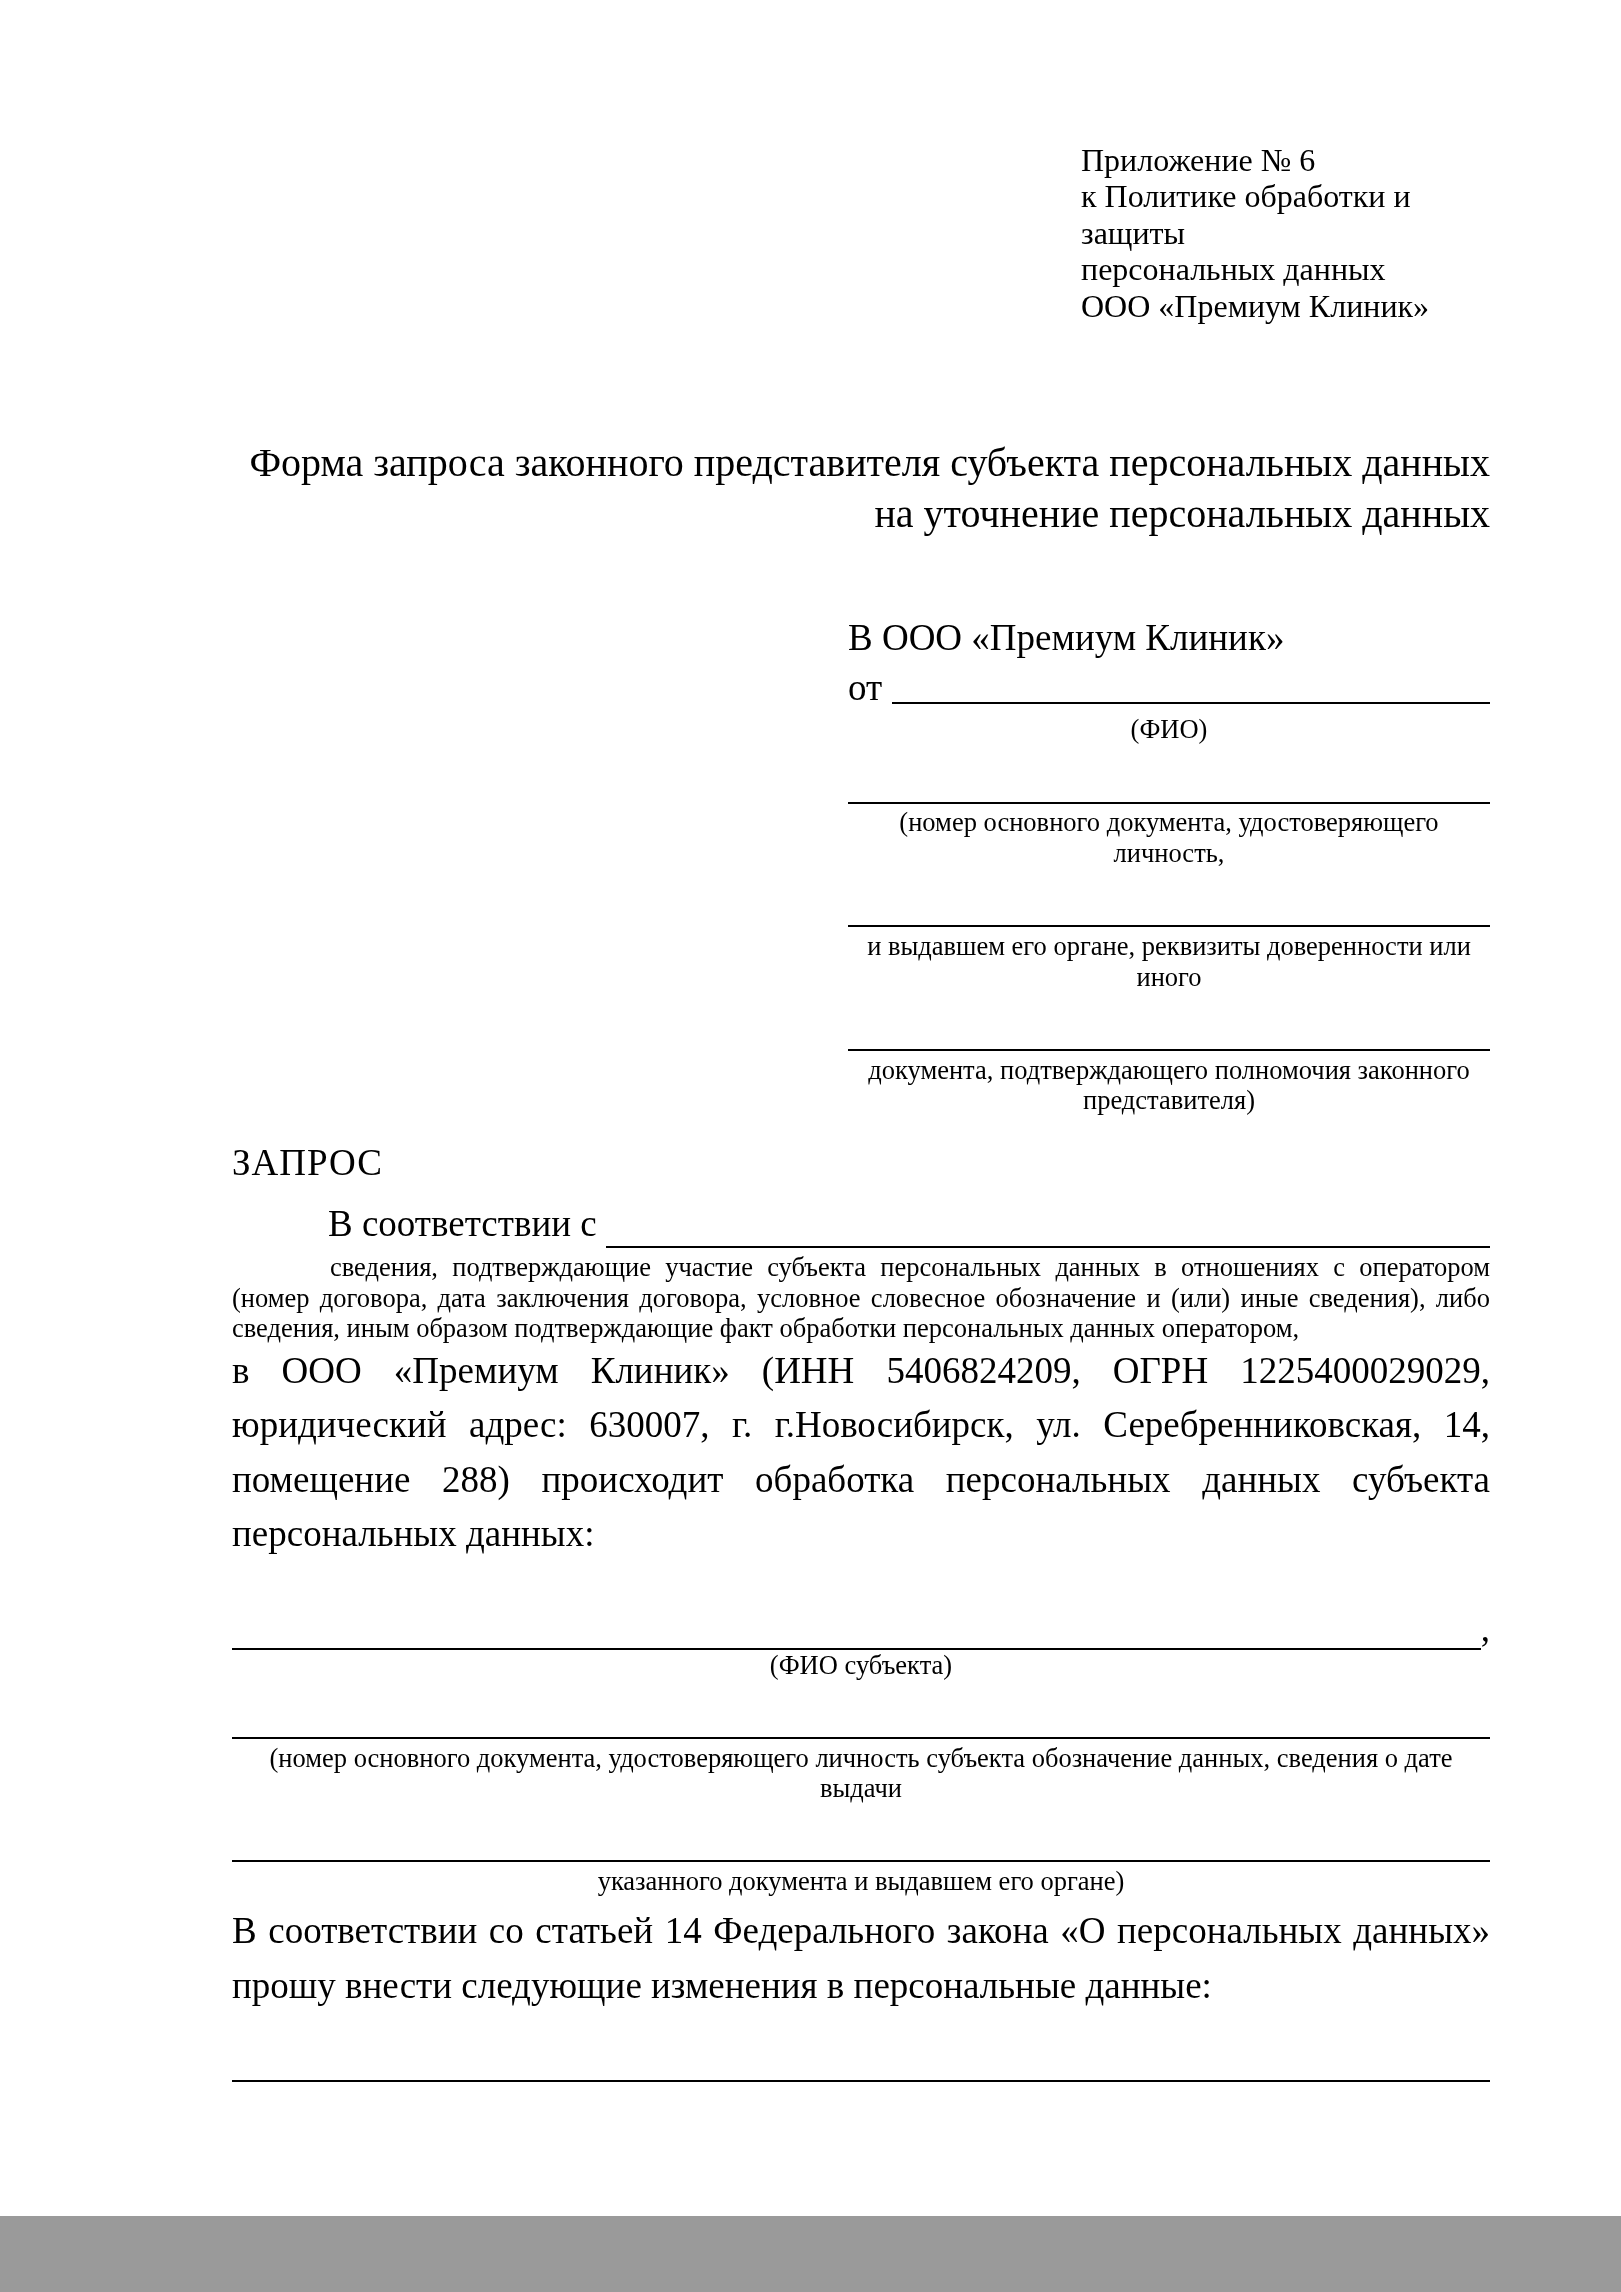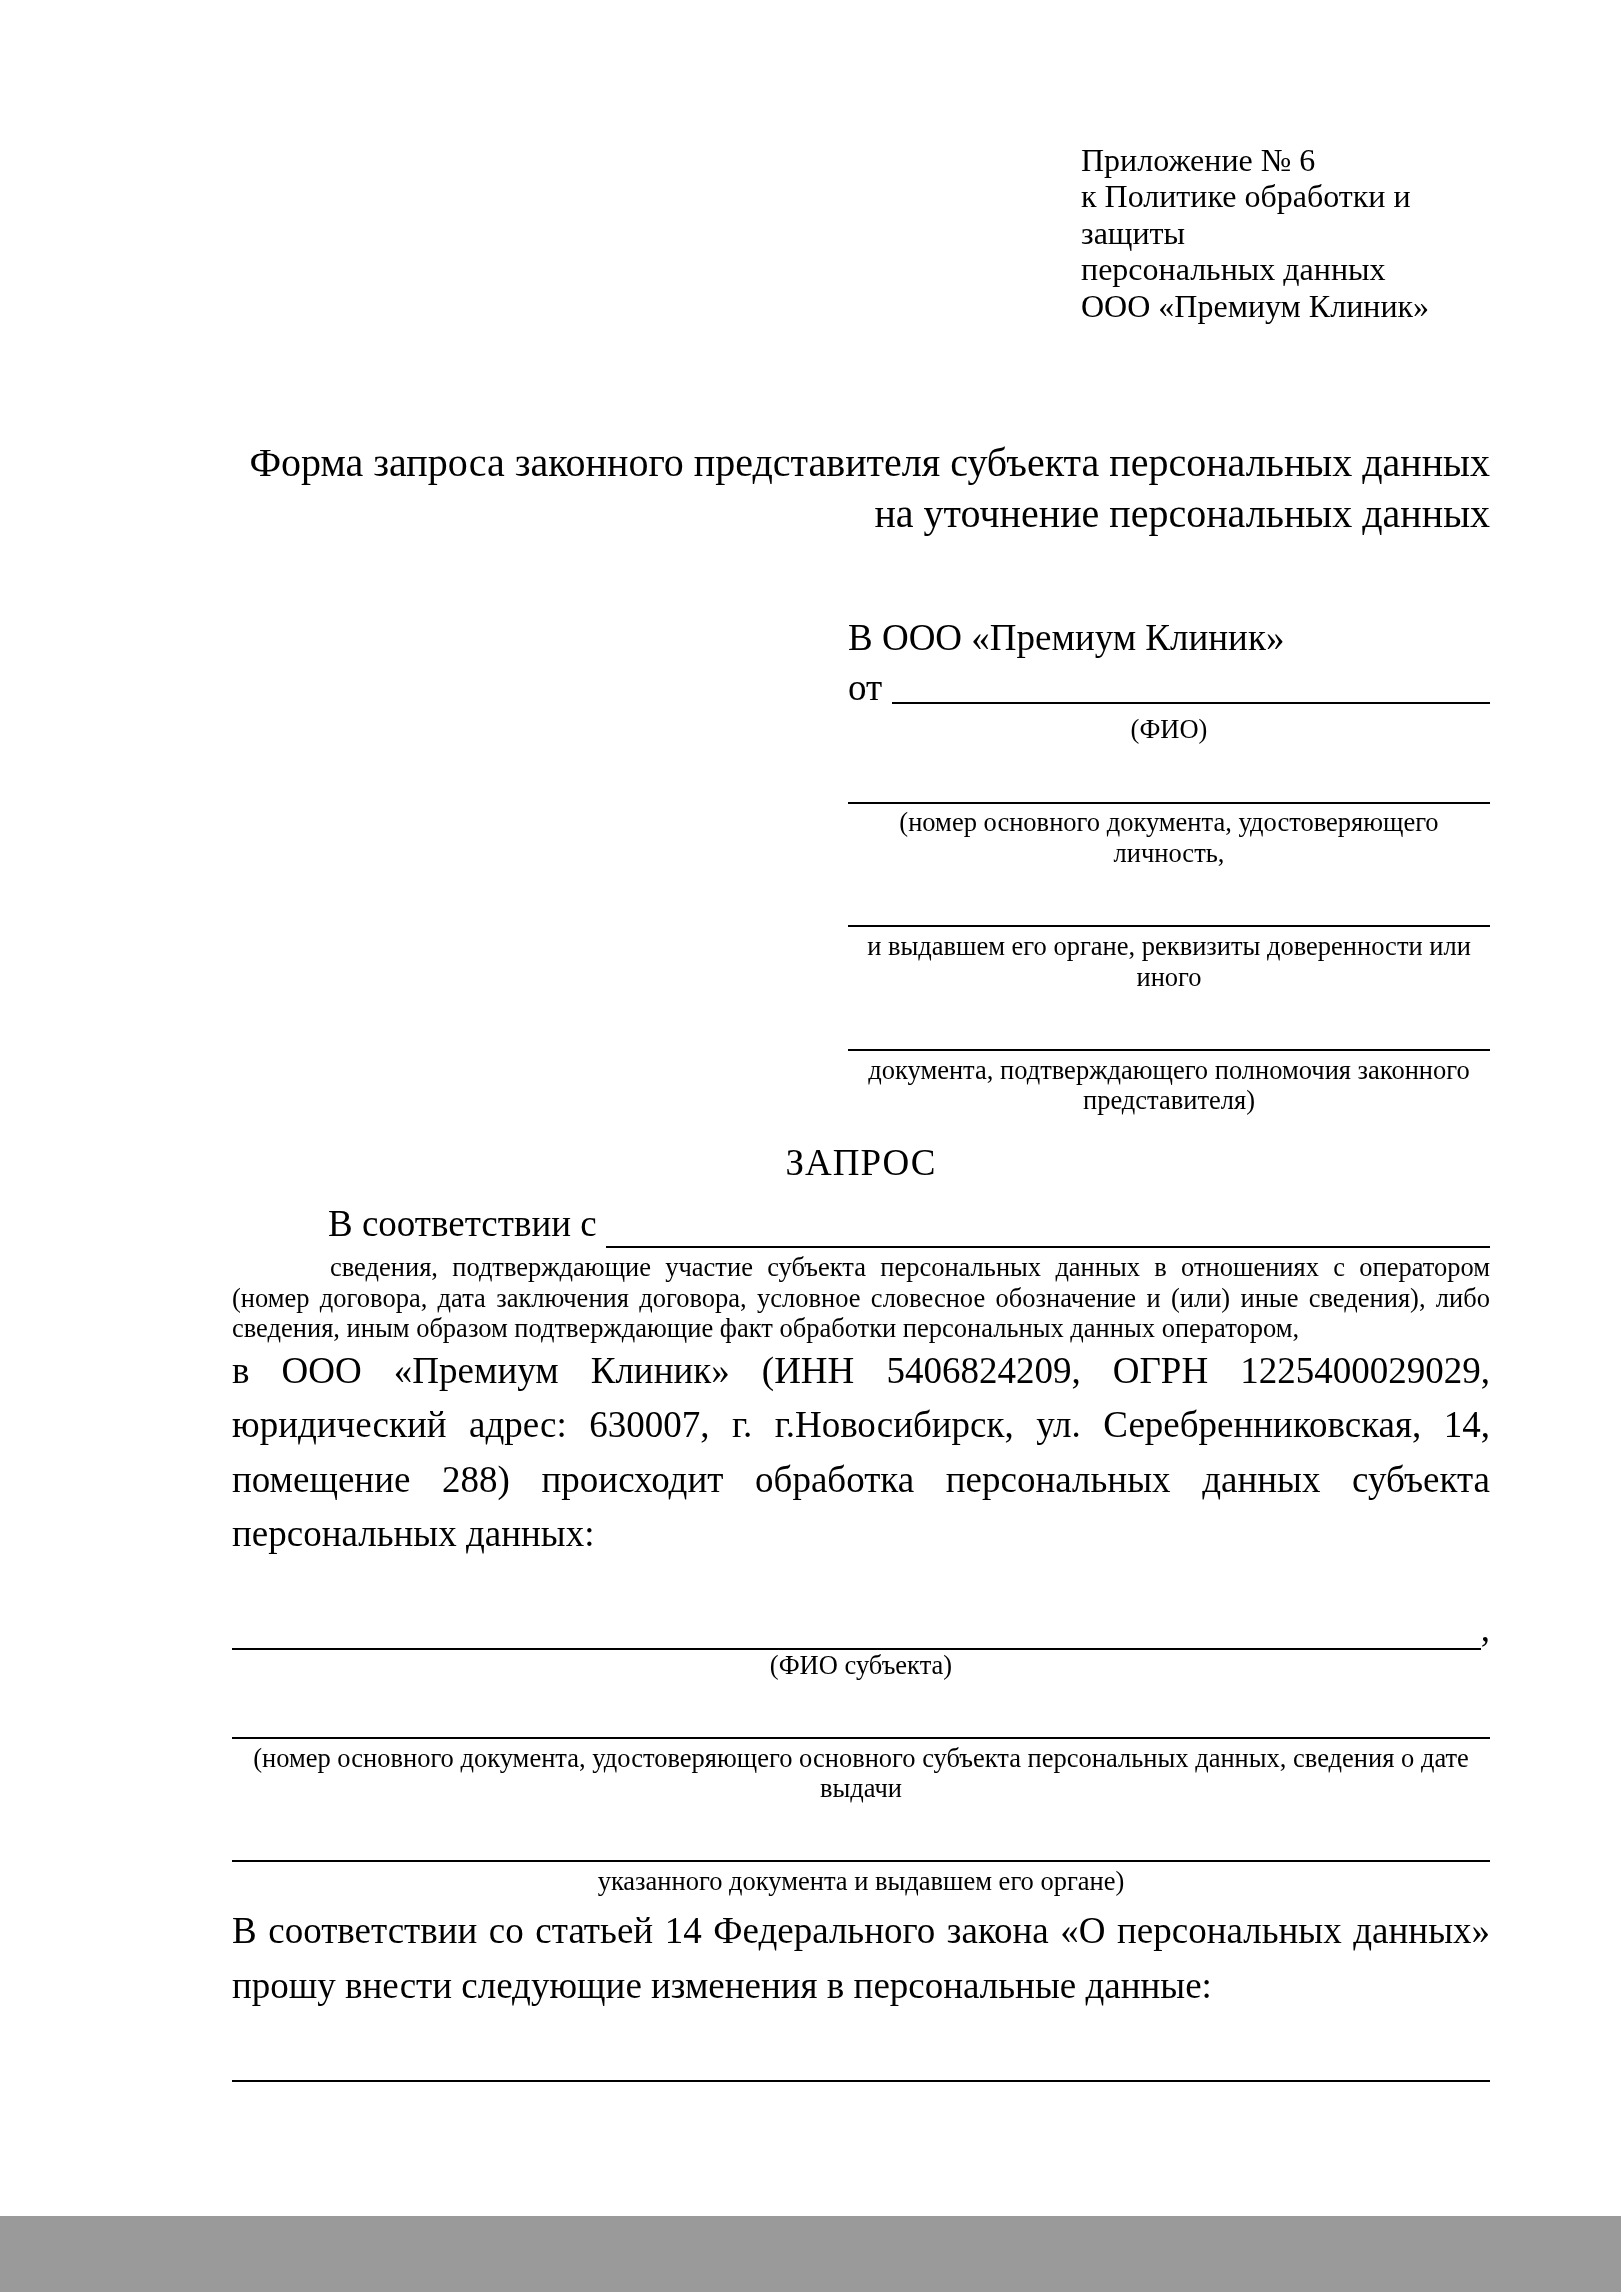--- a/index.html
+++ b/index.html
@@ -52,21 +52,21 @@
   }
   .fill{flex:1 1 auto;height:1.05em;margin-left:9.8px;}
   .field-group{margin-top:45px;}
   .field-group .blank-row{height:11.8px;border-bottom:2.9px solid #000;}
   .field-group .caption{margin-top:3.9px;}
   .addressee .caption.fio{margin-top:2px;}
 
   
   .request-heading{
     margin-top:25.5px;
-    text-align:center;
+    text-align:left;
     font-size:37px;
     letter-spacing:1px;
   }
   .intro-line{
     margin-top:15.7px;
     display:flex;align-items:flex-end;
     font-size:37px;line-height:1.3;
   }
   .intro-line .indent{width:96px;flex:0 0 auto;}
   .footnote{
@@ -146,21 +146,21 @@
 
     <div class="para">в ООО «Премиум Клиник» (ИНН 5406824209, ОГРН 1225400029029, юридический адрес: 630007, г. г.Новосибирск, ул. Серебренниковская, 14, помещение 288) происходит обработка персональных данных субъекта персональных данных:</div>
 
     <div class="fio-line">
       <span class="blank fill" style="margin-left:0;"></span>
       <span class="comma">,</span>
     </div>
     <div class="caption">(ФИО субъекта)</div>
 
     <div class="wide-blank doc-blank1"></div>
-    <div class="caption left-pad1">(номер основного документа, удостоверяющего основного субъекта персональных данных, сведения о дате выдачи</div>
+    <div class="caption left-pad1">(номер основного документа, удостоверяющего личность субъекта обозначение данных, сведения о дате выдачи</div>
 
     <div class="wide-blank doc-blank2"></div>
     <div class="caption left-pad1">указанного документа и выдавшем его органе)</div>
 
     <div class="para law-para">В соответствии со статьей 14 Федерального закона «О персональных данных» прошу внести следующие изменения в персональные данные:</div>
 
     <div class="wide-blank empty-line1"></div>
 
   </div>
 </div>

